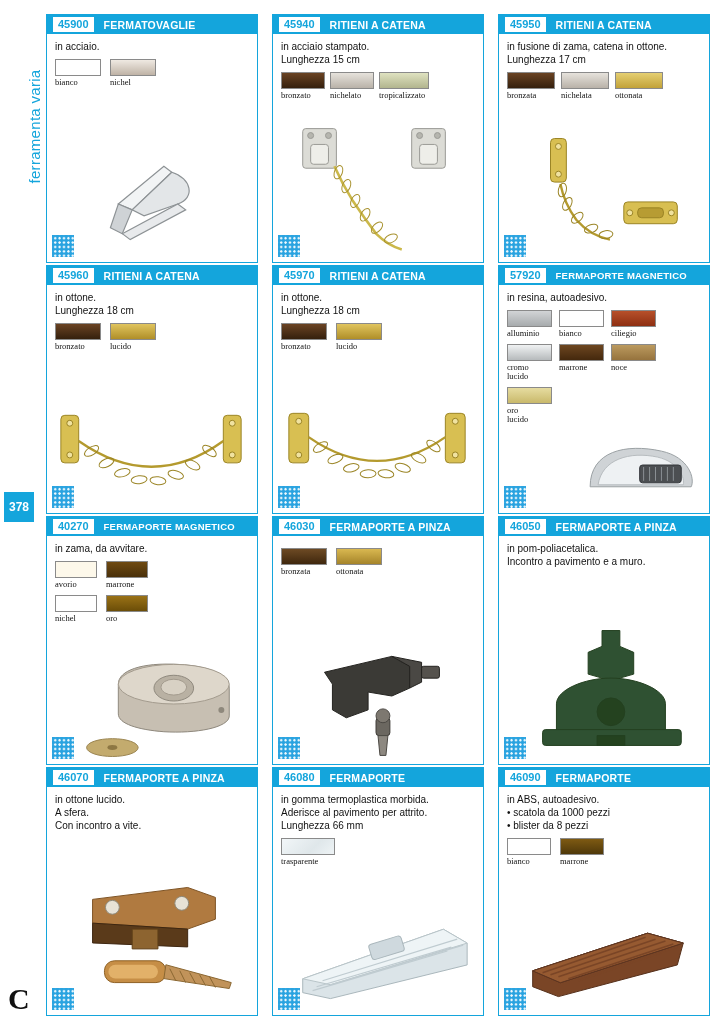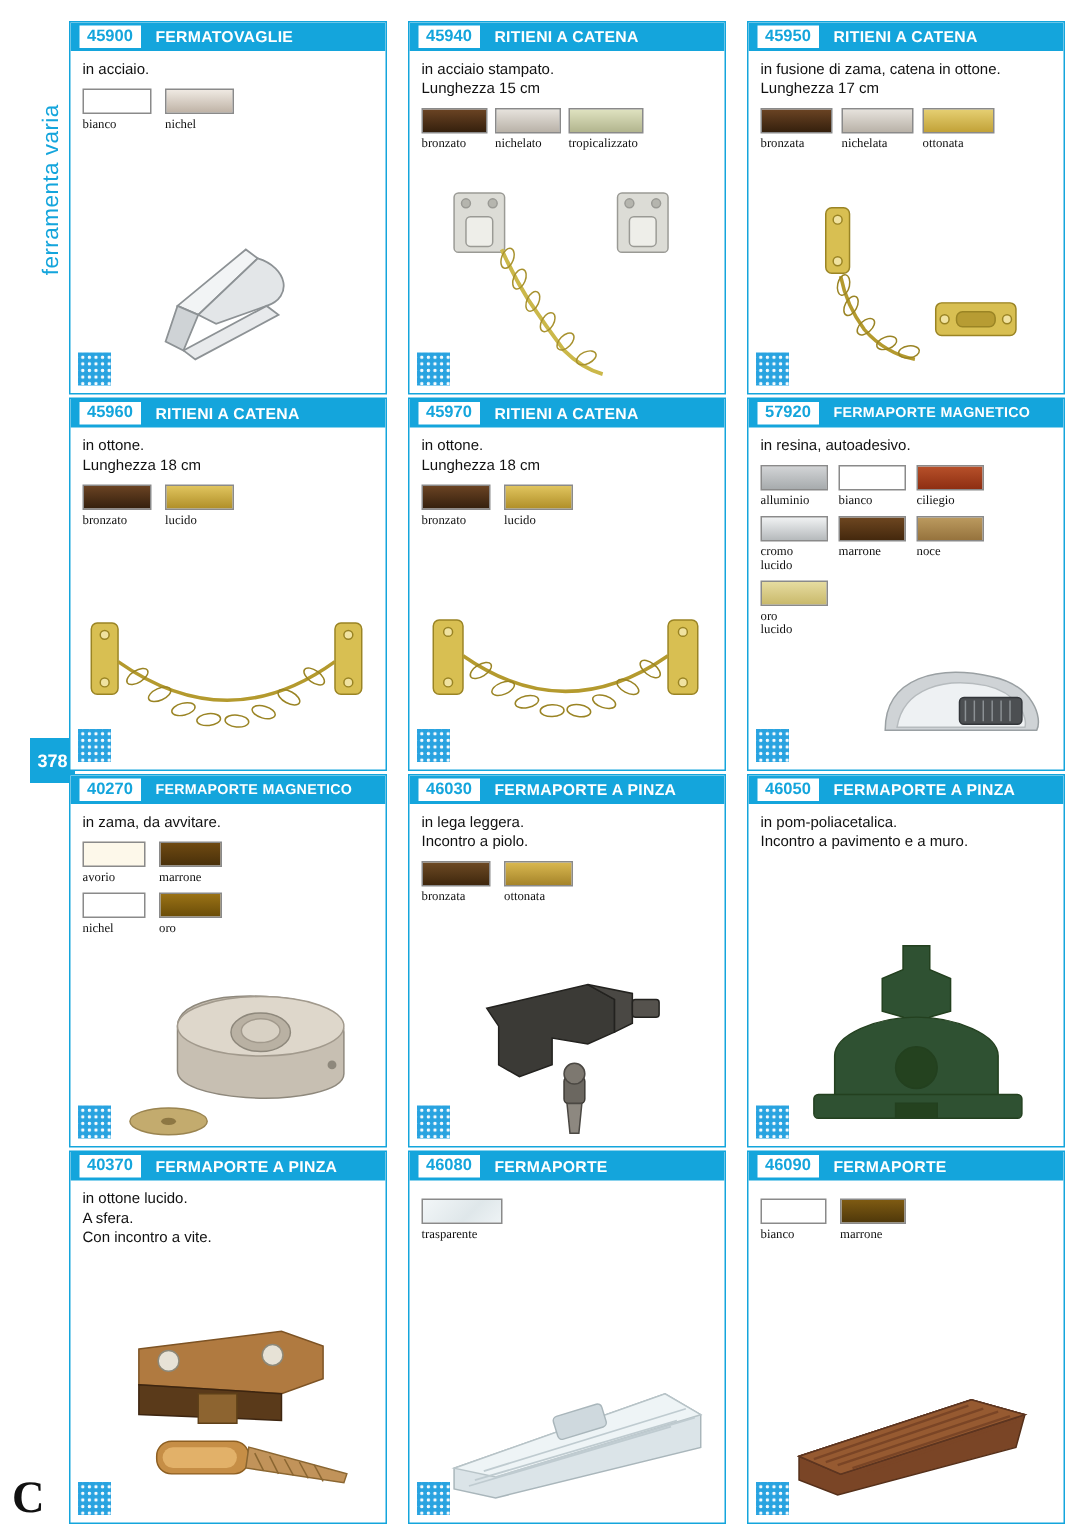--- a/index.html
+++ b/index.html
@@ -19,21 +19,21 @@
   }
   #rail-label {
     position: absolute; left: -46px; top: 118px;
     width: 160px; text-align: center;
     transform: rotate(-90deg);
     color: #14a5dc;
     font-size: 15px; letter-spacing: .3px;
     white-space: nowrap;
   }
   #page-badge {
-    position:absolute; left:20px; top:492px;
+    position:absolute; left:4px; top:492px;
     width:30px; height:30px;
     background:#14a5dc; color:#ffffff;
     font-size:12px; font-weight:bold;
     display:flex; align-items:center; justify-content:center;
   }
   #footer-logo {
     position:absolute; left:8px; bottom:10px;
     font-size:30px; font-weight:bold; color:#111;
     line-height:1;
     font-family:"Liberation Serif", serif;
@@ -454,22 +454,20 @@
       <div class="marker"></div>
     </div>
   </div>
 
   <div class="card">
     <div class="card-head">
       <span class="code">46030</span>
       <span class="title">FERMAPORTE A PINZA</span>
     </div>
     <div class="card-body">
-      <div class="desc">in lega leggera.
-Incontro a piolo.</div>
       <div class="swatch-row">
         <div class="sw">
           <div class="chip" style="background:linear-gradient(180deg,#6d4a24,#3f270d)"></div>
           <div class="cap">bronzata</div>
         </div>
         <div class="sw">
           <div class="chip" style="background:linear-gradient(180deg,#d9b850,#a5842a)"></div>
           <div class="cap">ottonata</div>
         </div>
       </div>
@@ -509,21 +507,21 @@
             <path d="M99 124 L127 124 L127 134 L99 134 Z" fill="#24421f"></path>
           </g>
         </svg>
       </div>
       <div class="marker"></div>
     </div>
   </div>
 
   <div class="card">
     <div class="card-head">
-      <span class="code">40370</span>
+      <span class="code">46070</span>
       <span class="title">FERMAPORTE A PINZA</span>
     </div>
     <div class="card-body">
       <div class="desc">in ottone lucido.
 A sfera.
 Con incontro a vite.</div>
       <div class="art" style="height:148px;bottom:2px">
         <svg viewBox="0 0 212 148">
           <g>
             <path d="M46 34 L142 22 L170 32 L170 54 L142 64 L46 58 Z" fill="#b07a40" stroke="#7d5324"></path>
@@ -549,20 +547,23 @@
       <div class="marker"></div>
     </div>
   </div>
 
   <div class="card">
     <div class="card-head">
       <span class="code">46080</span>
       <span class="title">FERMAPORTE</span>
     </div>
     <div class="card-body">
+      <div class="desc">in gomma termoplastica morbida.
+Aderisce al pavimento per attrito.
+Lunghezza 66 mm</div>
       <div class="swatch-row">
         <div class="sw" style="width:54px">
           <div class="chip" style="width:54px;background:linear-gradient(135deg,#f2f6f8,#dfe7ea 60%,#eef3f5)"></div>
           <div class="cap">trasparente</div>
         </div>
       </div>
       <div class="art" style="height:110px;bottom:4px">
         <svg viewBox="0 0 212 110">
           <g>
             <path d="M30 78 L172 28 L196 42 L196 64 L58 98 L30 92 Z" fill="#dbe4e8" stroke="#a9b6bb"></path>
@@ -580,20 +581,23 @@
       <div class="marker"></div>
     </div>
   </div>
 
   <div class="card">
     <div class="card-head">
       <span class="code">46090</span>
       <span class="title">FERMAPORTE</span>
     </div>
     <div class="card-body">
+      <div class="desc">in ABS, autoadesivo.
+• scatola da 1000 pezzi
+• blister da 8 pezzi</div>
       <div class="swatch-row">
         <div class="sw" style="width:44px">
           <div class="chip" style="width:44px;background:#ffffff"></div>
           <div class="cap">bianco</div>
         </div>
         <div class="sw" style="width:44px">
           <div class="chip" style="width:44px;background:linear-gradient(180deg,#7e5a12,#4f380a)"></div>
           <div class="cap">marrone</div>
         </div>
       </div>

